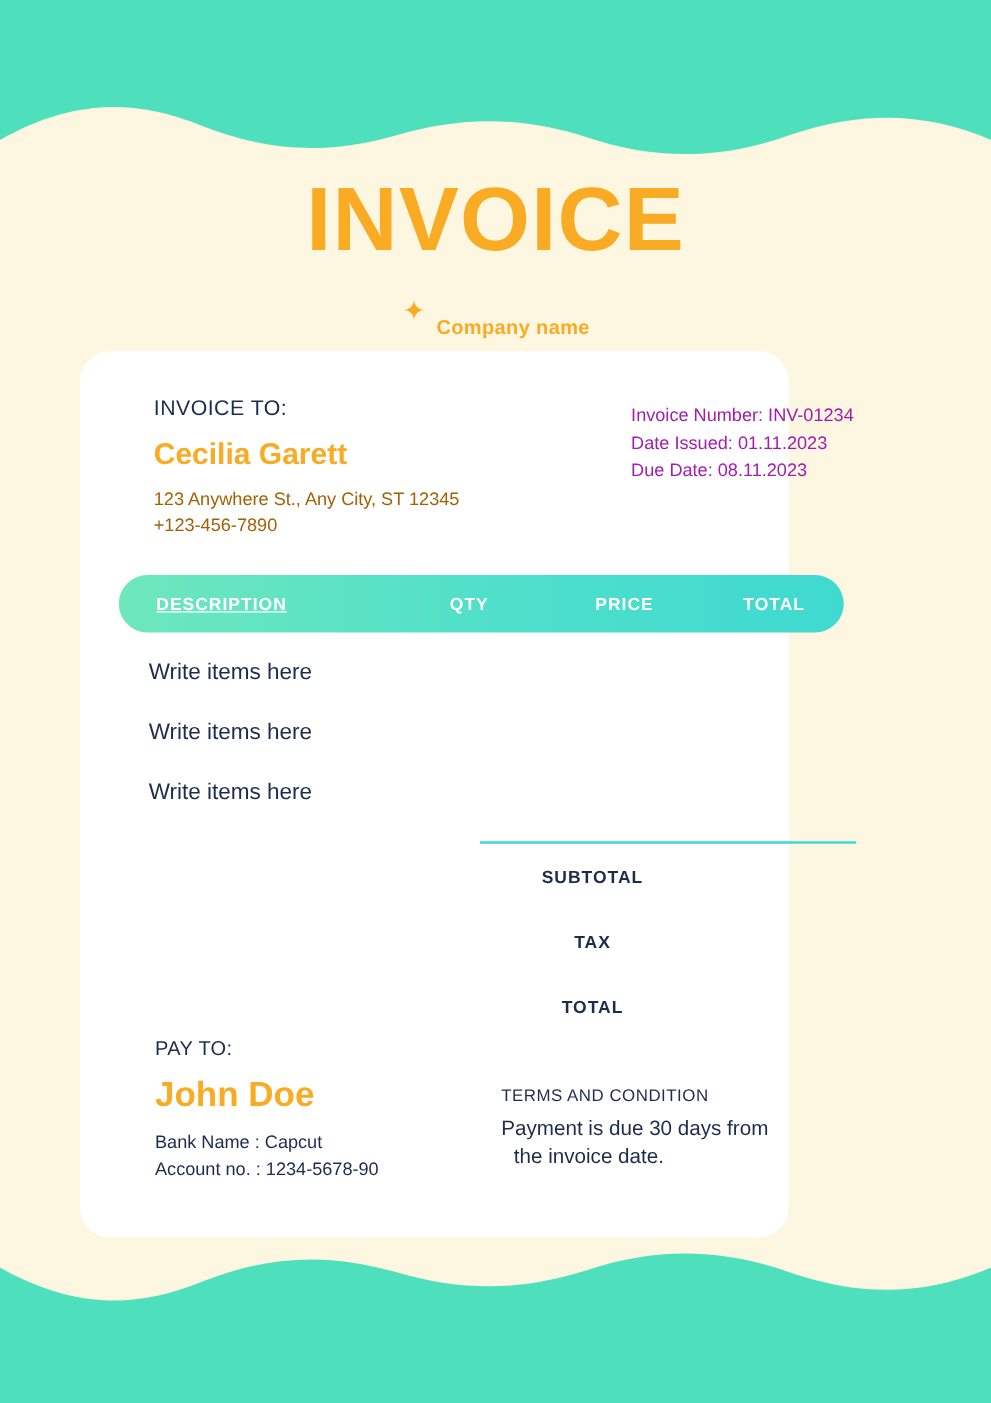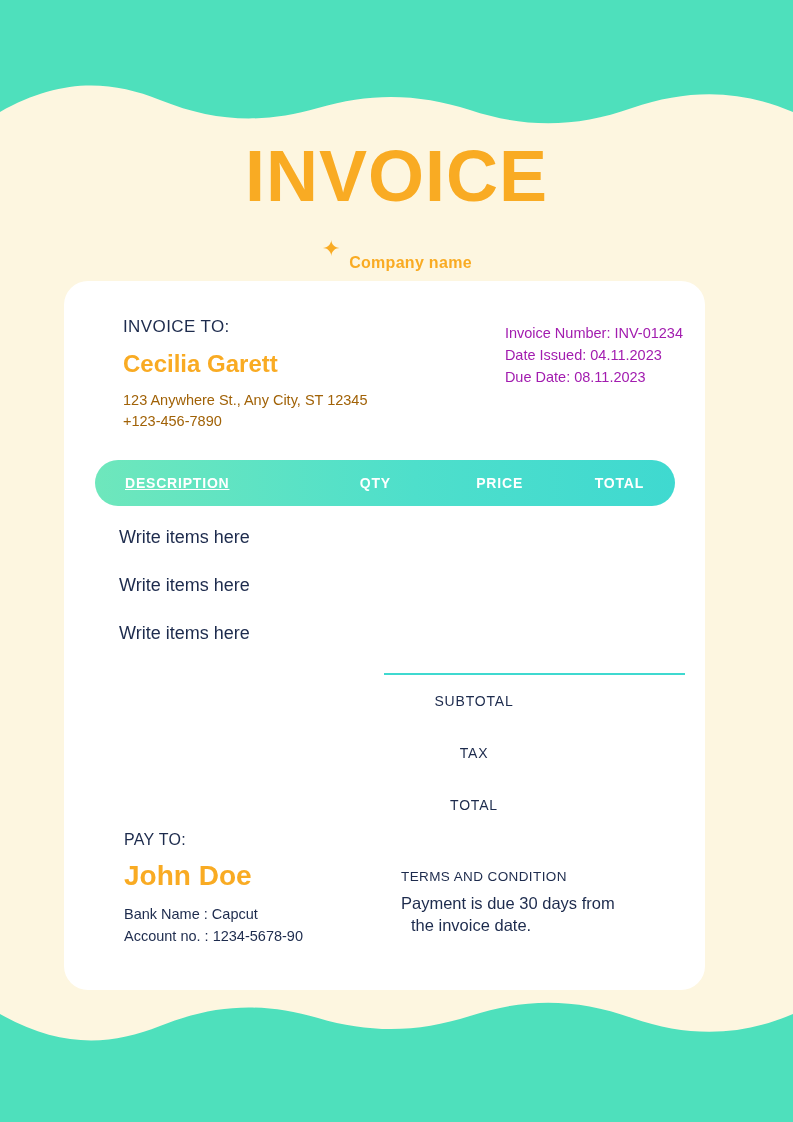--- a/index.html
+++ b/index.html
@@ -73,21 +73,21 @@
     color: #f9ab23;
     letter-spacing: 0.3px;
     margin-top: 28px;
   }
 
   
   .card {
     position: absolute;
     left: 64px;
     top: 281px;
-    width: 641px;
+    width: 567px;
     height: 709px;
     background: #ffffff;
     border-radius: 24px;
   }
 
   .bill-row {
     position: absolute;
     left: 59px;
     top: 36px;
     width: 560px;
@@ -162,21 +162,21 @@
     height: 2px;
     background: #3fd9d0;
     width: 301px;
   }
   .total-line {
     height: 52px;
     display: flex;
     align-items: center;
     justify-content: flex-start;
     font-size: 14px;
-    font-weight: normal;
+    font-weight: bold;
     color: #1d2b4d;
     letter-spacing: 0.8px;
   }
   .total-label { width: 180px; text-align: center; }
   .total-value { flex: 1; text-align: right; }
 
   .payto {
     position: absolute;
     left: 60px;
     top: 550px;
@@ -257,21 +257,21 @@
       <div>
         <div class="bill-to-label">INVOICE TO:</div>
         <div class="bill-to-name">Cecilia Garett</div>
         <div class="bill-to-addr">
           <div>123 Anywhere St., Any City, ST 12345</div>
           <div>+123-456-7890</div>
         </div>
       </div>
       <div class="meta">
         <div>Invoice Number: INV-01234</div>
-        <div>Date Issued: 04.11.2023</div>
+        <div>Date Issued: 01.11.2023</div>
         <div>Due Date: 08.11.2023</div>
       </div>
     </div>
 
     <div class="table-head">
       <div class="th-desc">DESCRIPTION</div>
       <div class="th-qty">QTY</div>
       <div class="th-price">PRICE</div>
       <div class="th-total">TOTAL</div>
     </div>

